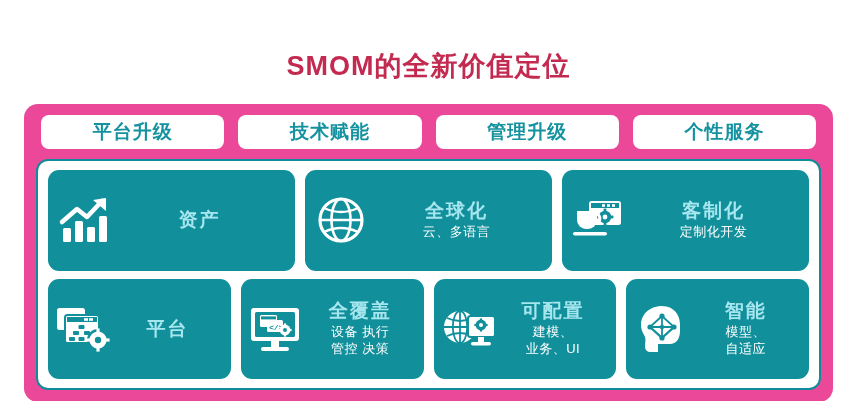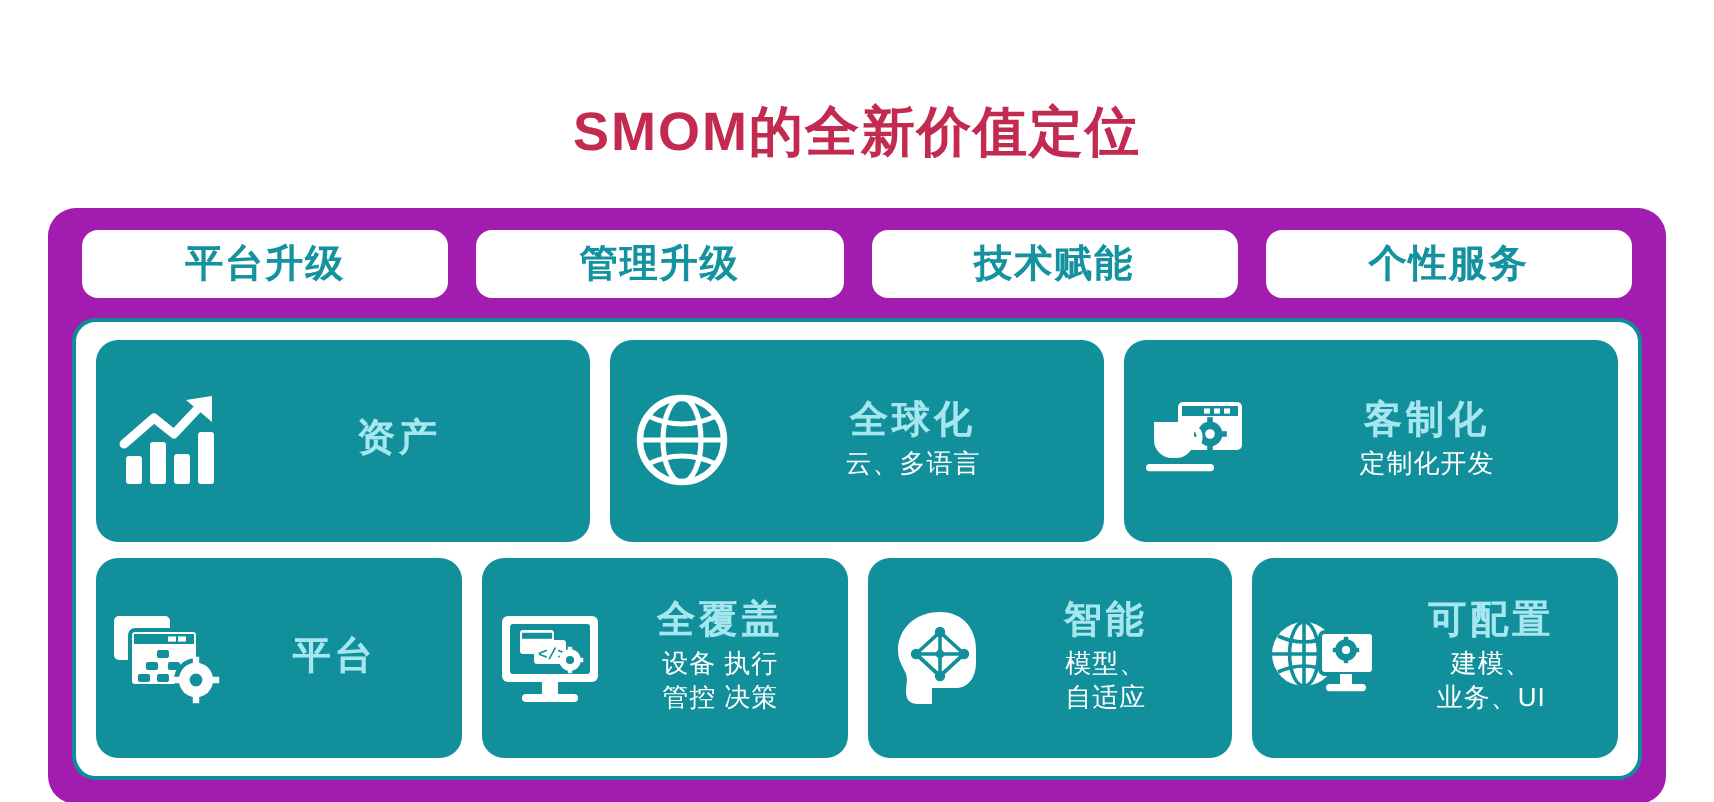--- a/index.html
+++ b/index.html
@@ -19,21 +19,21 @@
     letter-spacing:1px;
     color:#c22a50;
     line-height:1;
     white-space:nowrap;
   }
 
   
   .frame{
     position:absolute;left:24px;top:79px;
     width:809px;height:298px;
-    background:#a21caf;
+    background:#ec4899;
     border-radius:14px;
     box-sizing:border-box;
   }
 
   
   .tabstrip{
     position:absolute;left:0;top:0;
     width:809px;height:55px;
     display:flex;align-items:center;
     padding:0 17px;
@@ -119,22 +119,22 @@
 <body>
 
 <div class="stage">
 
   <div class="title">SMOM的全新价值定位</div>
 
   <div class="frame">
 
     <div class="tabstrip">
       <div class="tab">平台升级</div>
+      <div class="tab">技术赋能</div>
       <div class="tab">管理升级</div>
-      <div class="tab">技术赋能</div>
       <div class="tab">个性服务</div>
     </div>
 
     <div class="panel">
 
       <div class="row">
 
         <div class="card">
           <div class="ico">
             <svg width="52" height="52" viewBox="0 0 52 52" fill="none">
@@ -260,48 +260,20 @@
             <div class="ctitle">全覆盖</div>
             <div class="csub">
               <div>设备 执行</div>
               <div>管控 决策</div>
             </div>
           </div>
         </div>
 
         <div class="card">
           <div class="ico">
-            <svg width="52" height="52" viewBox="0 0 52 52" fill="none">
-              <path d="M26 3 C13 3 5 12 5 22 C5 28 8 31 9 34 C10 37 9 40 9 43 C9 47 11 49 15 49 L22 49 L22 41 L34 41 C40 41 44 36 44 28 L44 22 C44 12 38 3 26 3 Z" fill="#ffffff"></path>
-              <g stroke="#11909c" stroke-width="1.8" fill="none">
-                <path d="M14 24 L26 13 L38 24 L26 35 Z"></path>
-                <path d="M14 24 L38 24"></path>
-                <path d="M26 13 L26 35"></path>
-                <path d="M14 24 L26 35 L38 24"></path>
-              </g>
-              <g fill="#11909c">
-                <circle cx="26" cy="13" r="2.6"></circle>
-                <circle cx="14" cy="24" r="2.6"></circle>
-                <circle cx="38" cy="24" r="2.6"></circle>
-                <circle cx="26" cy="35" r="2.6"></circle>
-                <circle cx="26" cy="24" r="2.2"></circle>
-              </g>
-            </svg>
-          </div>
-          <div class="txt">
-            <div class="ctitle">智能</div>
-            <div class="csub">
-              <div>模型、</div>
-              <div>自适应</div>
-            </div>
-          </div>
-        </div>
-
-        <div class="card">
-          <div class="ico">
             <svg width="56" height="48" viewBox="0 0 56 48" fill="none">
               <circle cx="18" cy="22" r="16" fill="#ffffff"></circle>
               <g stroke="#11909c" stroke-width="1.8" fill="none">
                 <ellipse cx="18" cy="22" rx="7.2" ry="16"></ellipse>
                 <line x1="2" y1="22" x2="34" y2="22"></line>
                 <path d="M5 13 Q18 19 31 13"></path>
                 <path d="M5 31 Q18 25 31 31"></path>
                 <line x1="18" y1="6" x2="18" y2="38"></line>
               </g>
               <rect x="26" y="11" width="27" height="21" rx="2.5" fill="#ffffff" stroke="#11909c" stroke-width="2"></rect>
@@ -319,17 +291,45 @@
           </div>
           <div class="txt">
             <div class="ctitle">可配置</div>
             <div class="csub">
               <div>建模、</div>
               <div>业务、UI</div>
             </div>
           </div>
         </div>
 
+        <div class="card">
+          <div class="ico">
+            <svg width="52" height="52" viewBox="0 0 52 52" fill="none">
+              <path d="M26 3 C13 3 5 12 5 22 C5 28 8 31 9 34 C10 37 9 40 9 43 C9 47 11 49 15 49 L22 49 L22 41 L34 41 C40 41 44 36 44 28 L44 22 C44 12 38 3 26 3 Z" fill="#ffffff"></path>
+              <g stroke="#11909c" stroke-width="1.8" fill="none">
+                <path d="M14 24 L26 13 L38 24 L26 35 Z"></path>
+                <path d="M14 24 L38 24"></path>
+                <path d="M26 13 L26 35"></path>
+                <path d="M14 24 L26 35 L38 24"></path>
+              </g>
+              <g fill="#11909c">
+                <circle cx="26" cy="13" r="2.6"></circle>
+                <circle cx="14" cy="24" r="2.6"></circle>
+                <circle cx="38" cy="24" r="2.6"></circle>
+                <circle cx="26" cy="35" r="2.6"></circle>
+                <circle cx="26" cy="24" r="2.2"></circle>
+              </g>
+            </svg>
+          </div>
+          <div class="txt">
+            <div class="ctitle">智能</div>
+            <div class="csub">
+              <div>模型、</div>
+              <div>自适应</div>
+            </div>
+          </div>
+        </div>
+
       </div>
 
     </div>
   </div>
 </div>
 
 </body></html>

